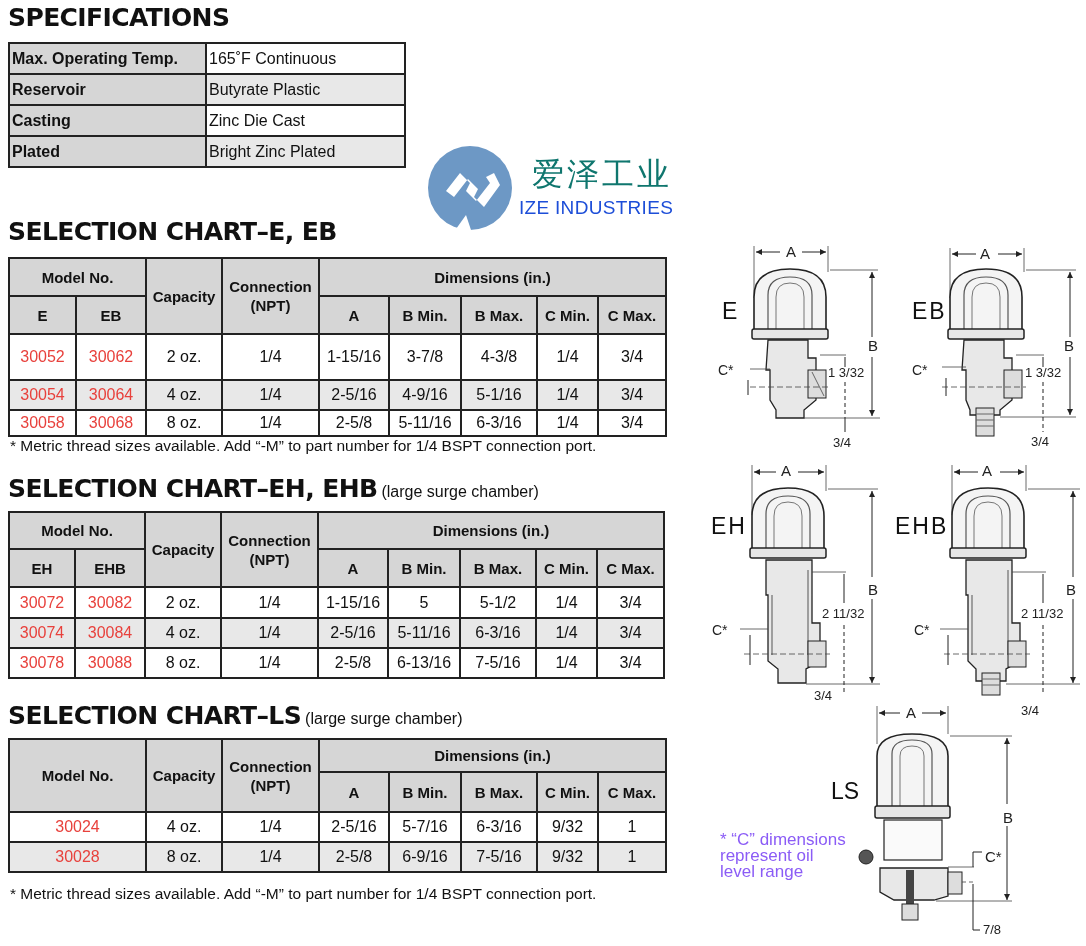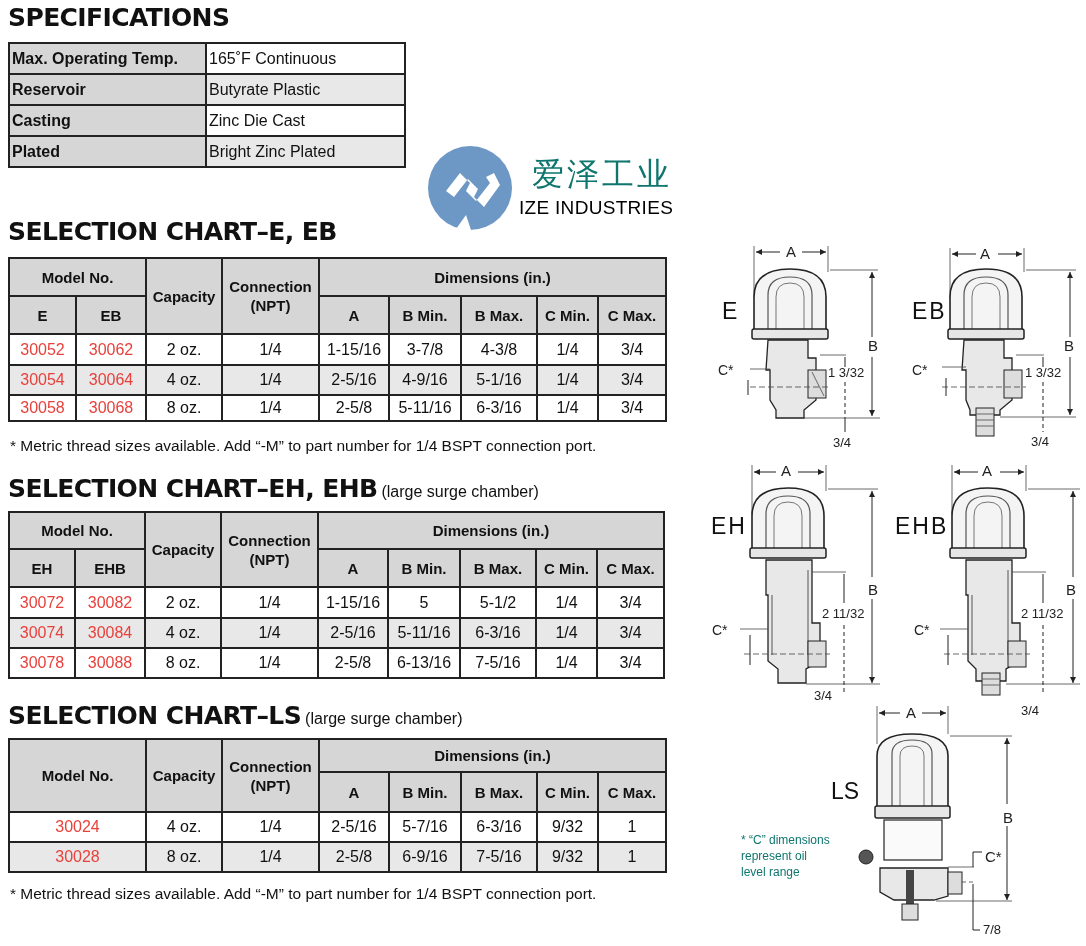--- a/index.html
+++ b/index.html
@@ -27,28 +27,28 @@
   
   .spec td { text-align: left; padding-left: 2px; height: 31px; font-size: 16px; }
   .spec td.k { background: #d6d6d6; font-weight: bold; }
   .spec tr.alt td.v { background: #e8e8e8; }
 
   .footnote { position: absolute; left: 10px; font-size: 15.5px; white-space: nowrap; }
 
   
   .logo { position: absolute; left: 426px; top: 143px; width: 270px; height: 92px; }
   .logo-cn { position: absolute; left: 106px; top: 10px; font-size: 32px; letter-spacing: 3px; color: #0f766e; font-family: Liberation Mono, monospace; }
-  .logo-en { position: absolute; left: 93px; top: 54px; font-size: 19px; color: #000000; letter-spacing: 0.3px; }
+  .logo-en { position: absolute; left: 93px; top: 54px; font-size: 19px; color: #1d4ed8; letter-spacing: 0.3px; }
 
   
   .diagram { position: absolute; }
   .diag-label { position: absolute; font-size: 23px; color: #111; letter-spacing: 2px; }
   .dim { position: absolute; font-size: 13px; color: #222; white-space: nowrap; }
   .dimA { position: absolute; font-size: 15px; color: #222; }
-  .cnote { position: absolute; left: 741px; top: 832px; font-size: 12px; line-height: 16px; color: #0f766e; }
+  .cnote { position: absolute; left: 720px; top: 832px; font-size: 17px; line-height: 16px; color: #8b5cf6; }
 </style>
 </head>
 <body>
 
 <div class="section-title" style="top:3px;">SPECIFICATIONS</div>
 
 <table class="spec" style="left:8px; top:42px; width:396px;">
   <colgroup>
       <col style="width:197px">
       <col style="width:199px">
@@ -107,21 +107,21 @@
   </tr>
   <tr style="height:38px">
     <th>E</th>
     <th>EB</th>
     <th>A</th>
     <th>B Min.</th>
     <th>B Max.</th>
     <th>C Min.</th>
     <th>C Max.</th>
   </tr>
-  <tr style="height:31px">
+  <tr style="height:46px">
     <td class="model">30052</td>
     <td class="model">30062</td>
     <td>2 oz.</td>
     <td>1/4</td>
     <td>1-15/16</td>
     <td>3-7/8</td>
     <td>4-3/8</td>
     <td>1/4</td>
     <td>3/4</td>
   </tr>

